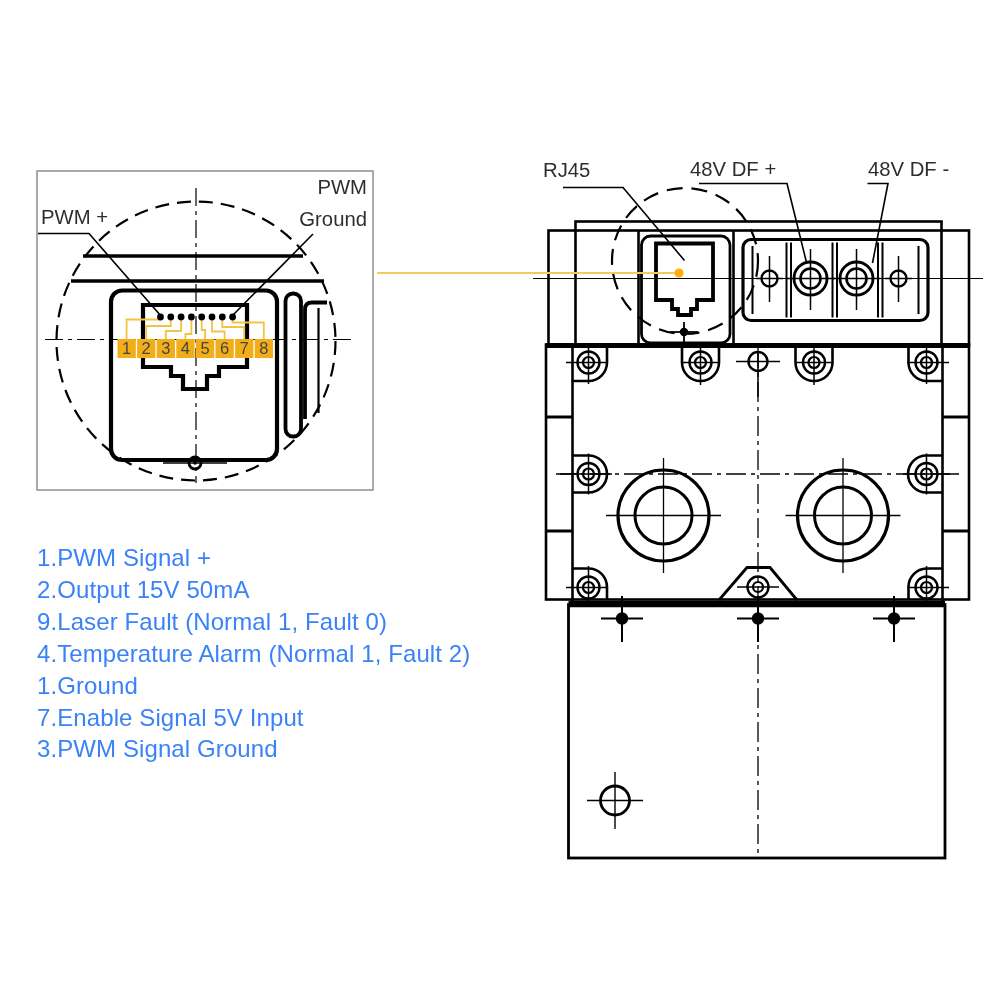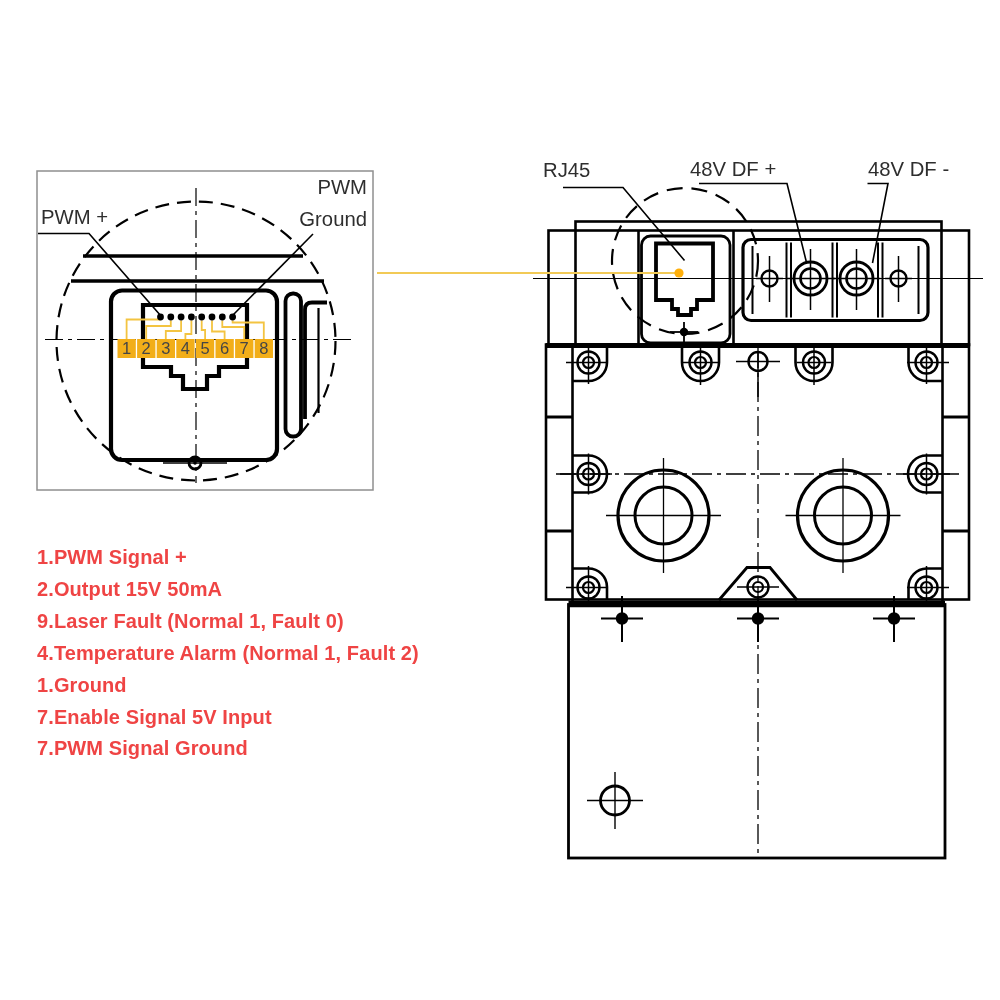--- a/index.html
+++ b/index.html
@@ -1,22 +1,22 @@
 <!DOCTYPE html>
 <html><head>
 <meta charset="utf-8">
 <style>
   html,body{margin:0;padding:0;background:#ffffff;}
   .canvas{position:relative;width:1000px;height:1000px;background:#fff;overflow:hidden;
           font-family:"Liberation Sans",sans-serif;}
   .canvas svg{position:absolute;left:0;top:0;}
   .lbl{font-family:"Liberation Sans",sans-serif;font-size:20.3px;fill:#2e2e2e;}
   .pin-num{font-family:"Liberation Sans",sans-serif;font-size:16.5px;fill:#454545;}
-  .notes{position:absolute;left:37px;top:542px;width:480px;color:#ef4444;
-         font-size:20px;line-height:31.9px;letter-spacing:0.1px;font-weight:bold;}
+  .notes{position:absolute;left:37px;top:542px;width:480px;color:#3b82f6;
+         font-size:24px;line-height:31.9px;letter-spacing:0.1px;}
   .k{fill:none;stroke:#000;}
 </style>
 </head>
 <body>
 
 <div class="canvas">
 <svg width="1000" height="1000" viewBox="0 0 1000 1000">
 
   <g>
     <rect x="37" y="171" width="336" height="319" fill="none" stroke="#8f8f8f" stroke-width="1.5"></rect>
@@ -284,15 +284,15 @@
   </g>
 </svg>
 
   <div class="notes">
     <div>1.PWM Signal +</div>
     <div>2.Output 15V 50mA</div>
     <div>9.Laser Fault (Normal 1, Fault 0)</div>
     <div>4.Temperature Alarm (Normal 1, Fault 2)</div>
     <div>1.Ground</div>
     <div>7.Enable Signal 5V Input</div>
-    <div>7.PWM Signal Ground</div>
+    <div>3.PWM Signal Ground</div>
   </div>
 </div>
 
 </body></html>

